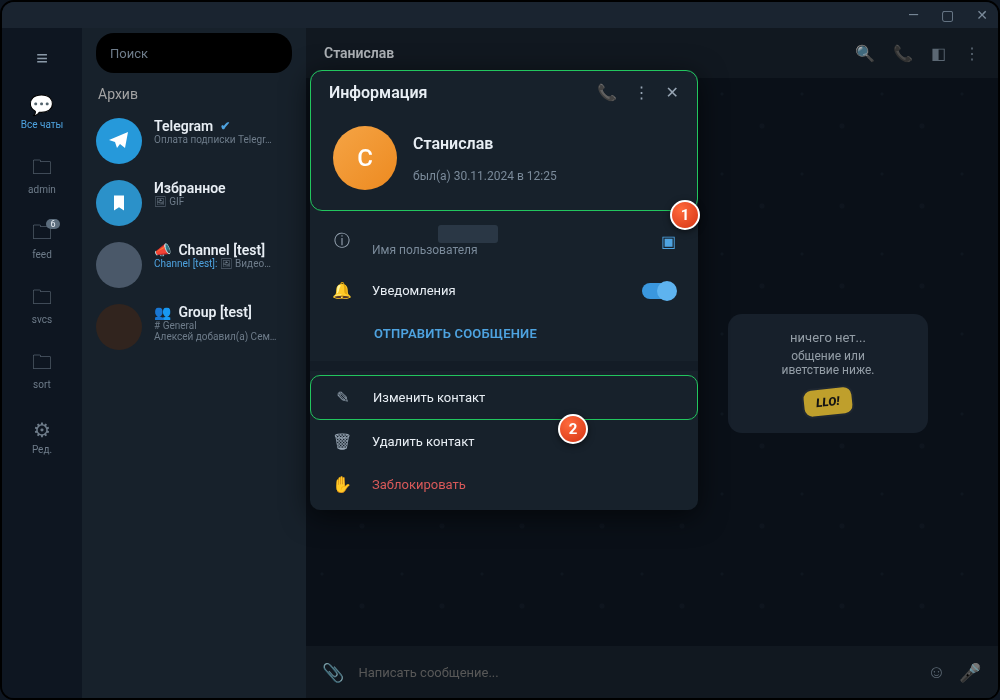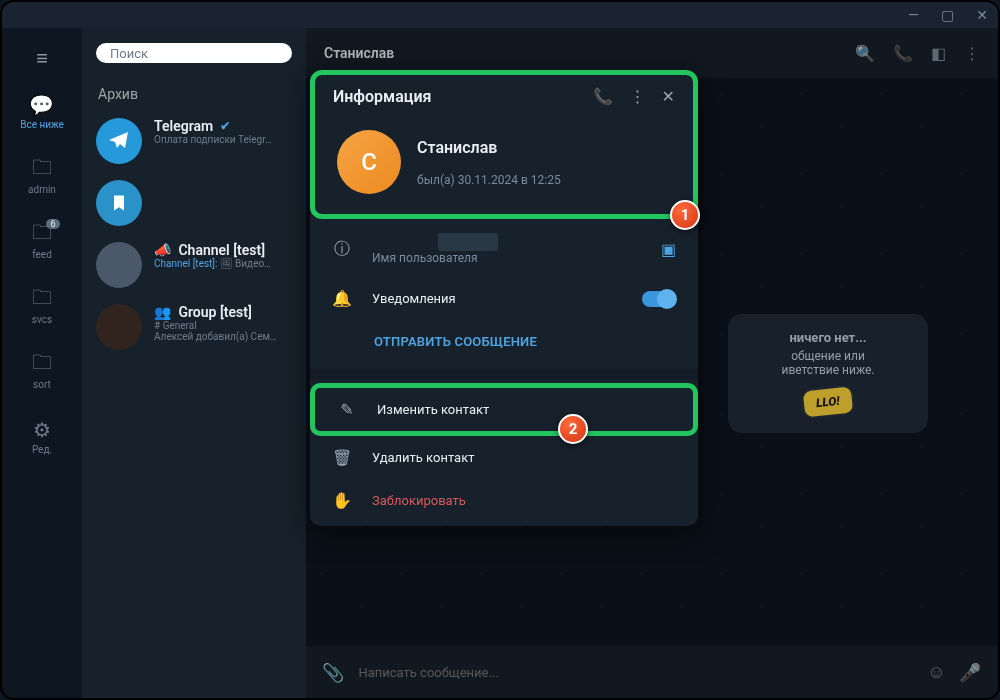--- a/index.html
+++ b/index.html
@@ -12,21 +12,21 @@
 .vnav{width:80px;background:#0e1621;display:flex;flex-direction:column;align-items:center;padding-top:18px;gap:18px}
 .hamburger{color:#8a99a8;font-size:20px}
 .vitem{display:flex;flex-direction:column;align-items:center;gap:2px;color:#6e7c8a;font-size:10px;cursor:pointer;width:60px;padding:5px 0}
 .vitem.active{color:#4ea3e0}
 .vitem .vicon{font-size:20px;height:24px;display:flex;align-items:center;justify-content:center;position:relative}
 .badge{position:absolute;top:-4px;right:-8px;background:#5c6d7d;color:#e8eef4;border-radius:8px;font-size:9px;padding:0 4px;min-width:14px;text-align:center}
 
 
 .chatlist{width:224px;background:#17212b;display:flex;flex-direction:column}
 .search{height:50px;display:flex;align-items:center;padding:0 14px}
-.searchbox{flex:1;background:#ffffff;border-radius:18px;height:20px;display:flex;align-items:center;padding:0 14px;color:#6e7c8a;font-size:13px}
+.searchbox{flex:1;background:#000000;border-radius:18px;height:40px;display:flex;align-items:center;padding:0 14px;color:#6e7c8a;font-size:13px}
 .listbody{flex:1;overflow:hidden}
 .archive-row{padding:8px 16px;color:#a3a3a3;font-size:14px;font-weight:400}
 .crow{display:flex;gap:12px;padding:8px 14px;cursor:pointer}
 .cavatar{width:46px;height:46px;border-radius:50%;flex-shrink:0;display:flex;align-items:center;justify-content:center;font-size:18px;color:#fff}
 .cavatar.tg{background:#2699da}
 .cavatar.saved{background:#2b91c9}
 .cavatar.chan{background:#4a5869}
 .cavatar.grp{background:#31241e}
 .cinfo{flex:1;min-width:0}
 .cname{color:#e8eef4;font-size:14px;font-weight:600;display:flex;align-items:center;gap:7px;white-space:nowrap}
@@ -34,37 +34,37 @@
 .csub .cyan{color:#4ea3e0}
 .verified{color:#4ea3e0;font-size:12px}
 
 
 .chatarea{flex:1;background:#0e1621;display:flex;flex-direction:column;position:relative}
 .chatheader{height:50px;background:#17212b;display:flex;align-items:center;padding:0 18px;gap:18px}
 .chattitle{flex:1;color:#e8eef4;font-size:14px;font-weight:600}
 .hicon{color:#7a8a9a;font-size:16px;cursor:pointer}
 .chatbody{flex:1;position:relative;background:#0e1621;background-image:radial-gradient(circle at 20% 20%, rgba(60,80,100,.15) 1px, transparent 2px),radial-gradient(circle at 70% 60%, rgba(60,80,100,.12) 2px, transparent 3px);background-size:80px 80px}
 .empty-card{position:absolute;right:70px;top:236px;width:200px;background:#1f2b3a;border-radius:14px;padding:16px;color:#c5d2de;font-size:12px;text-align:center}
-.empty-card .big{font-size:13px;font-weight:700;margin-bottom:4px}
+.empty-card .big{font-size:13px;font-weight:400;margin-bottom:4px}
 .hello{margin-top:10px;display:inline-block;background:#ffd43b;color:#1a1a1a;font-weight:900;padding:6px 12px;border-radius:10px;transform:rotate(-6deg);border:2px solid #2a3442;font-style:italic}
 .composer{height:52px;background:#17212b;display:flex;align-items:center;padding:0 16px;gap:14px}
 .composer input{flex:1;background:transparent;border:none;outline:none;color:#8a99a8;font-size:13px}
 .cicon{color:#7a8a9a;font-size:18px;cursor:pointer}
 
 
 .modal-dim{position:absolute;inset:0;background:rgba(0,0,0,.25)}
 .modal{position:absolute;left:308px;top:68px;width:388px;background:#17212b;border-radius:10px;box-shadow:0 6px 28px rgba(0,0,0,.6);overflow:visible}
 .mhead{display:flex;align-items:center;padding:12px 18px;gap:16px;height:auto}
 .mtitle{flex:1;color:#e8eef4;font-size:16px;font-weight:600}
 .micon{color:#97a5b3;font-size:16px;cursor:pointer}
 .mprofile{display:flex;align-items:center;gap:16px;padding:12px 22px 20px 22px}
 .pavatar{width:64px;height:64px;border-radius:50%;background:linear-gradient(135deg,#f5a445,#ed8a20);display:flex;align-items:center;justify-content:center;color:#fff;font-size:24px;font-weight:500}
 .pname{color:#e8eef4;font-size:16px;font-weight:600}
 .plast{color:#7a8a9a;font-size:12px;margin-top:16px}
-.redbox{border:5px solid #22c55e;border-radius:12px;margin:0}
+.redbox{border:1px solid #22c55e;border-radius:12px;margin:0}
 .msection{padding:4px 0}
 .mrow{display:flex;align-items:center;padding:12px 22px;gap:20px;cursor:pointer}
 .mricon{width:20px;color:#97a5b3;font-size:16px;text-align:center}
 .mrlabel{flex:1;color:#e8eef4;font-size:13px}
 .username-row .mrlabel{color:#7a8a9a;font-size:12px}
 .username-val{position:absolute;left:66px;top:0;height:18px;width:60px;background:#2a3745;border-radius:3px}
 .mrow.username-row{position:relative;flex-direction:column;align-items:flex-start;padding:10px 22px 12px 22px}
 .username-inner{display:flex;gap:20px;width:100%;align-items:center}
 .qr{color:#4ea3e0;font-size:16px}
 .toggle{width:34px;height:16px;background:#3a97de;border-radius:10px;position:relative}
@@ -85,21 +85,21 @@
   <span>▢</span>
   <span>✕</span>
 </div>
 
 <div class="app">
 
   <div class="vnav">
     <div class="hamburger">≡</div>
     <div class="vitem active">
       <div class="vicon">💬</div>
-      <div>Все ниже</div>
+      <div>Все чаты</div>
     </div>
     <div class="vitem">
       <div class="vicon">🗀</div>
       <div>admin</div>
     </div>
     <div class="vitem">
       <div class="vicon">🗀<span class="badge">6</span></div>
       <div>feed</div>
     </div>
     <div class="vitem">
@@ -136,20 +136,24 @@
             </div>
           <div class="csub">Оплата подписки Telegr…</div>
         </div>
       </div>
 
       <div class="crow">
         <div class="cavatar saved">
           <svg width="20" height="20" viewBox="0 0 24 24">
               <path fill="#fff" d="M6 3h12v18l-6-4-6 4z"></path>
             </svg>
+        </div>
+        <div class="cinfo">
+          <div class="cname">Избранное</div>
+          <div class="csub">🖼 <span>GIF</span></div>
         </div>
       </div>
 
       <div class="crow">
         <div class="cavatar chan"></div>
         <div class="cinfo">
           <div class="cname">📣 <span>Channel [test]</span></div>
           <div class="csub"><span class="cyan">Channel [test]:</span><span> 🖼 Видео…</span></div>
         </div>
       </div>

